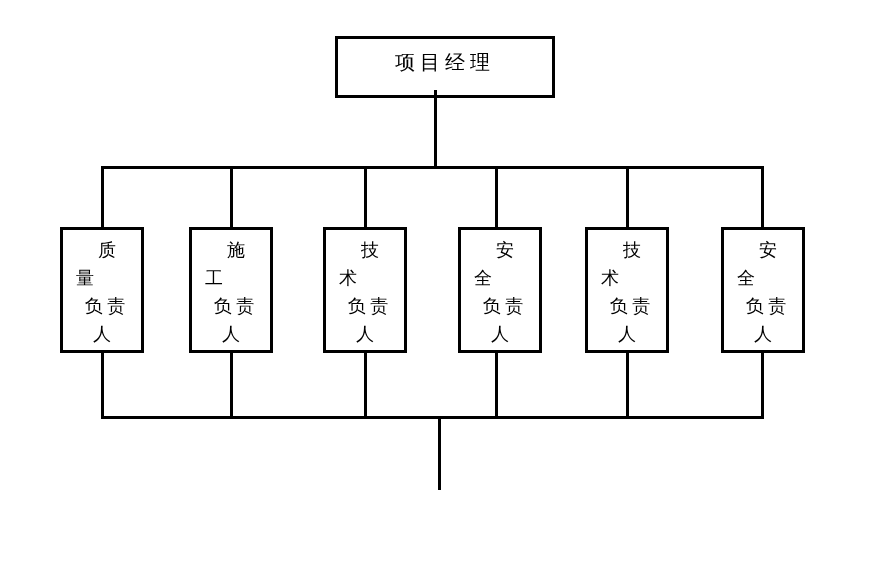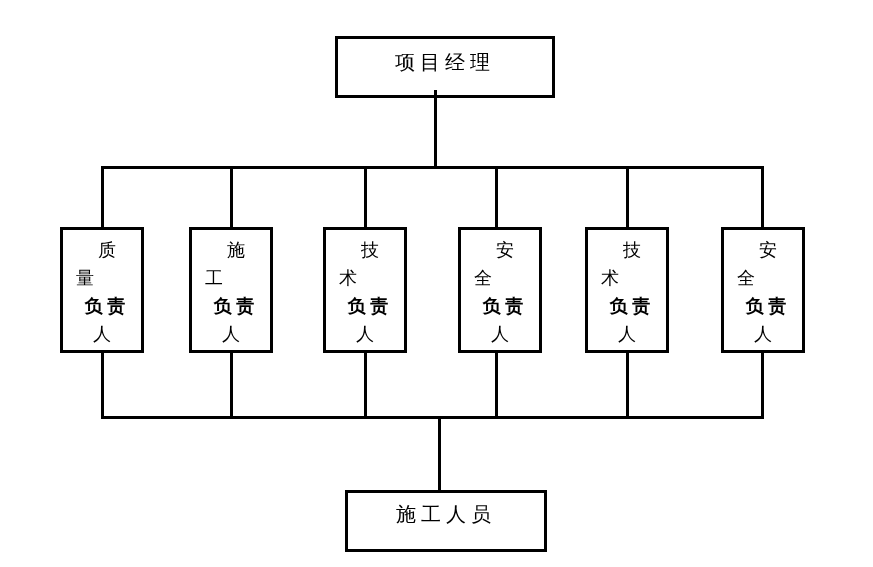--- a/index.html
+++ b/index.html
@@ -45,21 +45,21 @@
     padding-top: 6px;
   }
   .mid-box .mline {
     height: 28px;
     line-height: 28px;
     text-align: center;
     white-space: pre;
   }
   .mid-box .l1 { padding-left: 10px; }
   .mid-box .l2 { padding-right: 34px; }
-  .mid-box .l3 { padding-left: 6px; font-weight: bold; }
+  .mid-box .l3 { padding-left: 6px; }
   .mb1 { left: 60px; }
   .mb2 { left: 189px; }
   .mb3 { left: 323px; }
   .mb4 { left: 458px; }
   .mb5 { left: 585px; }
   .mb6 { left: 721px; }
   .line {
     position: absolute;
     background: #000000;
   }
@@ -144,17 +144,14 @@
 
   <div class="line d-bot dx1"></div>
   <div class="line d-bot dx2"></div>
   <div class="line d-bot dx3"></div>
   <div class="line d-bot dx4"></div>
   <div class="line d-bot dx5"></div>
   <div class="line d-bot dx6"></div>
   <div class="line c-bot-bus"></div>
   <div class="line c-bot-v"></div>
 
-  <div class="box bottom-box">
-    <span>施工人员</span>
-  </div>
 
 </div>
 
 </body></html>

